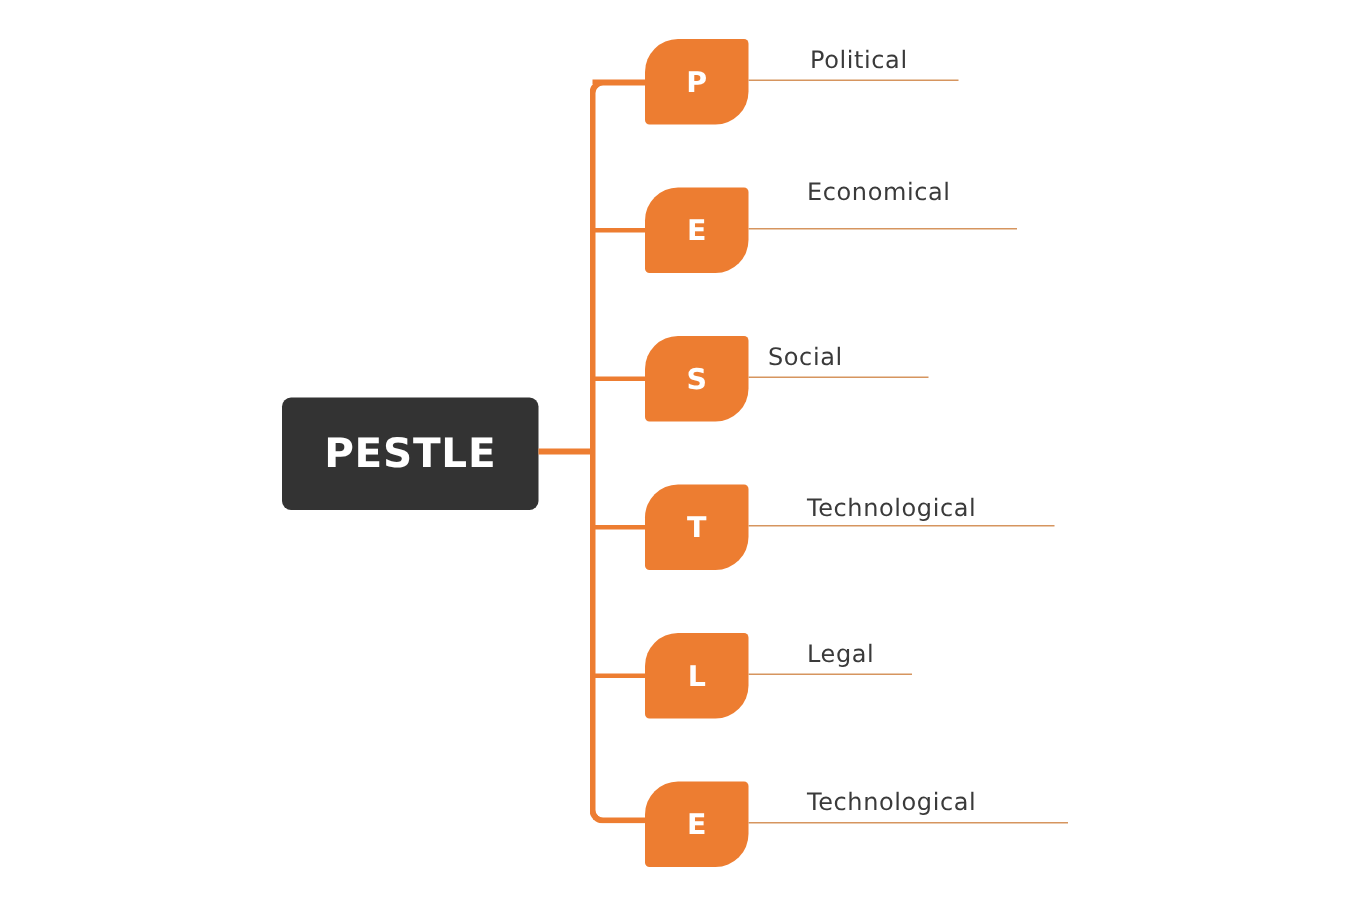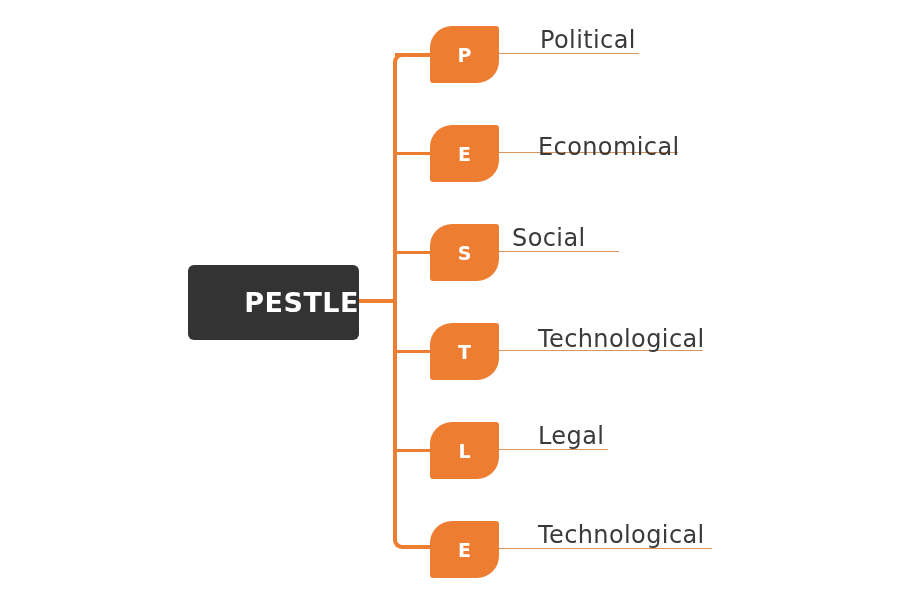--- a/index.html
+++ b/index.html
@@ -1,40 +1,40 @@
 <!DOCTYPE html>
 <html><head>
   <meta charset="utf-8">
   <style>
     html, body { margin: 0; padding: 0; }
     body { width: 900px; height: 600px; background: #ffffff; position: relative; overflow: hidden; font-family: "DejaVu Sans", sans-serif; }
     .root {
       position: absolute; left: 188px; top: 265px; width: 171px; height: 75px;
       background: #333333; border-radius: 6px;
-      display: flex; align-items: center; justify-content: flex-end;
+      display: flex; align-items: center; justify-content: center;
       color: #ffffff; font-weight: bold; font-size: 27px; letter-spacing: 0.5px;
       font-family: "DejaVu Sans", sans-serif;
     }
     .root-link { position: absolute; left: 359px; top: 299px; width: 37px; height: 4px; background: #ED7D31; }
     .spine {
       position: absolute; left: 393px; top: 53px; width: 38px; height: 496px;
       border-left: 4px solid #ED7D31; border-top: 4px solid #ED7D31; border-bottom: 4px solid #ED7D31;
       border-radius: 9px 0 0 9px; box-sizing: border-box;
     }
     .branch { position: absolute; left: 395px; width: 36px; height: 3px; background: #ED7D31; }
     .node {
       position: absolute; left: 430px; width: 69px; height: 57px;
       background: #ED7D31;
       border-radius: 22px 3px 22px 3px;
       display: flex; align-items: center; justify-content: center;
       color: #ffffff; font-weight: bold; font-size: 19px;
       font-family: "DejaVu Sans", sans-serif;
     }
     .label {
-      position: absolute; left: 538px; font-size: 24px; color: #3a3a3a;
+      position: absolute; left: 538px; font-size: 16px; color: #3a3a3a;
       font-family: "DejaVu Sans", sans-serif; letter-spacing: 0.4px; line-height: 24px;
     }
     .underline { position: absolute; left: 499px; height: 1px; background: #D6955F; }
   </style>
 </head>
 <body>
 
 <div>
   <div class="root">
     <span>PESTLE</span>
@@ -47,21 +47,21 @@
     <span>P</span>
   </div>
   <div class="underline" style="top:53px;width:140px"></div>
   <div class="label" style="top:28px;left:540px">Political</div>
 
   <div class="branch" style="top:152px"></div>
   <div class="node" style="top:125px">
     <span>E</span>
   </div>
   <div class="underline" style="top:152px;width:179px"></div>
-  <div class="label" style="top:135px">Economical</div>
+  <div class="label" style="top:116px">Economical</div>
 
   <div class="branch" style="top:251px"></div>
   <div class="node" style="top:224px">
     <span>S</span>
   </div>
   <div class="underline" style="top:251px;width:120px"></div>
   <div class="label" style="top:226px;left:512px">Social</div>
 
   <div class="branch" style="top:350px"></div>
   <div class="node" style="top:323px">

